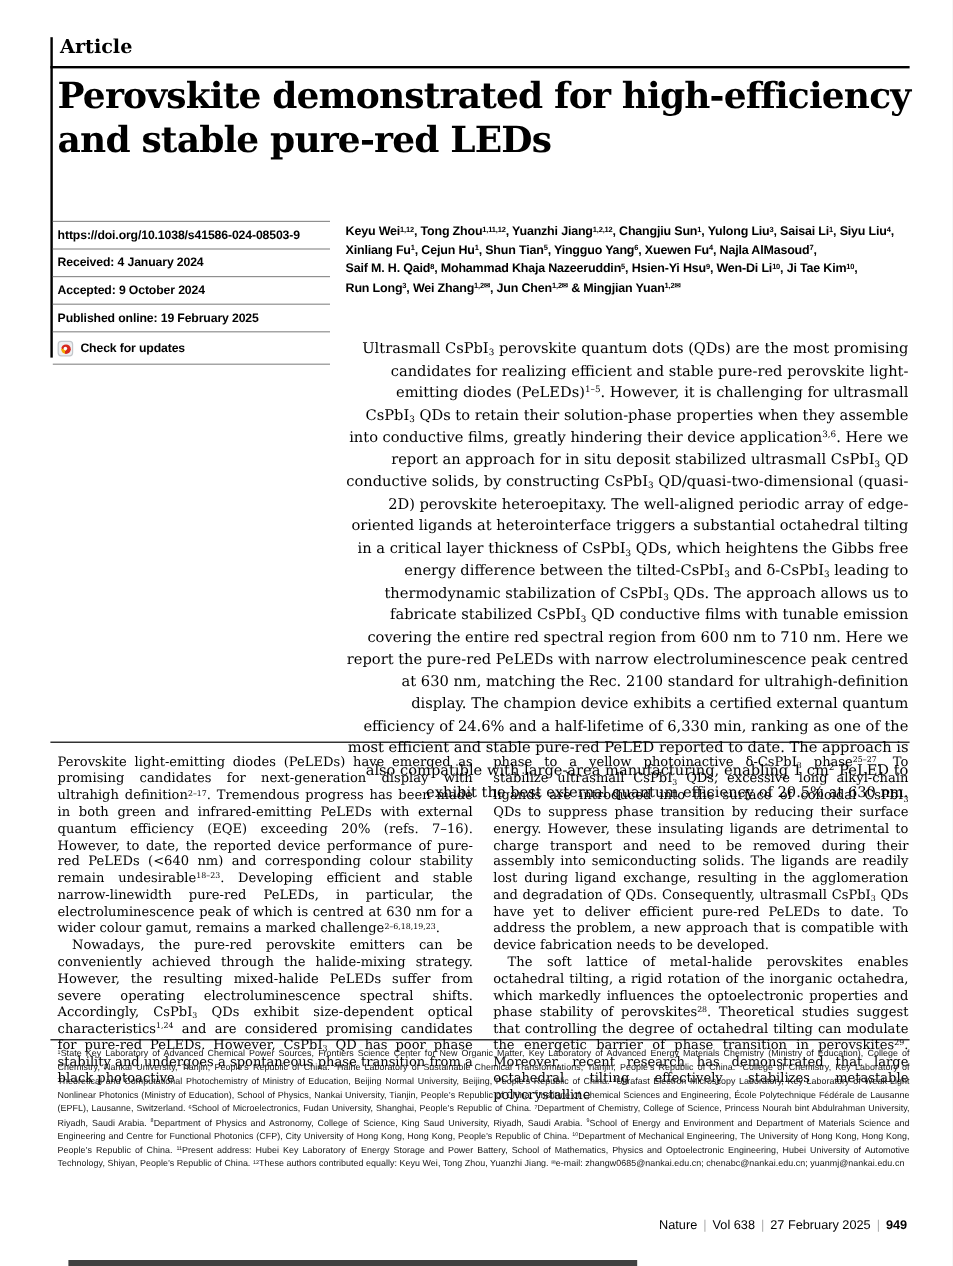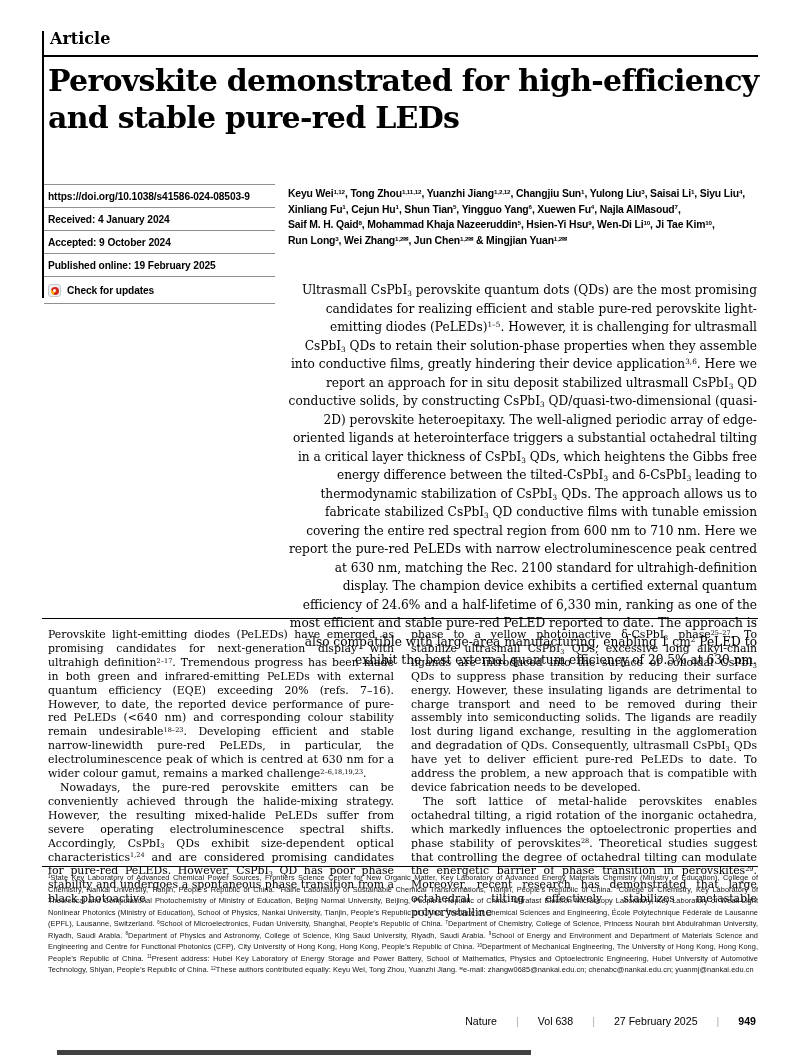--- a/index.html
+++ b/index.html
@@ -62,21 +62,21 @@
   .col p.indent { text-indent: 12px; }
 
   .rule-foot { left: 42px; top: 866px; width: 716px; height: 1px; }
   .footnotes {
     position: absolute; left: 48px; top: 872px; width: 710px;
     font-size: 7.4px; line-height: 11.5px; text-align: justify; color: #141414; letter-spacing: 0.05px;
   }
 
   .footer {
     position: absolute; top: 1015px; right: 38px;
-    font-size: 10.6px; display: flex; gap: 19px; align-items: baseline;
+    font-size: 10.6px; display: flex; gap: 5px; align-items: baseline;
   }
   .footer .sep { color: #adadad; font-weight: 400; }
   .footer .pagenum { font-weight: 700; }
 
   .bottom-edge { position: absolute; left: 57px; top: 1050px; width: 474px; height: 5px; background: #414141; }
 </style>
 </head>
 <body>
 
 <div class="page">

